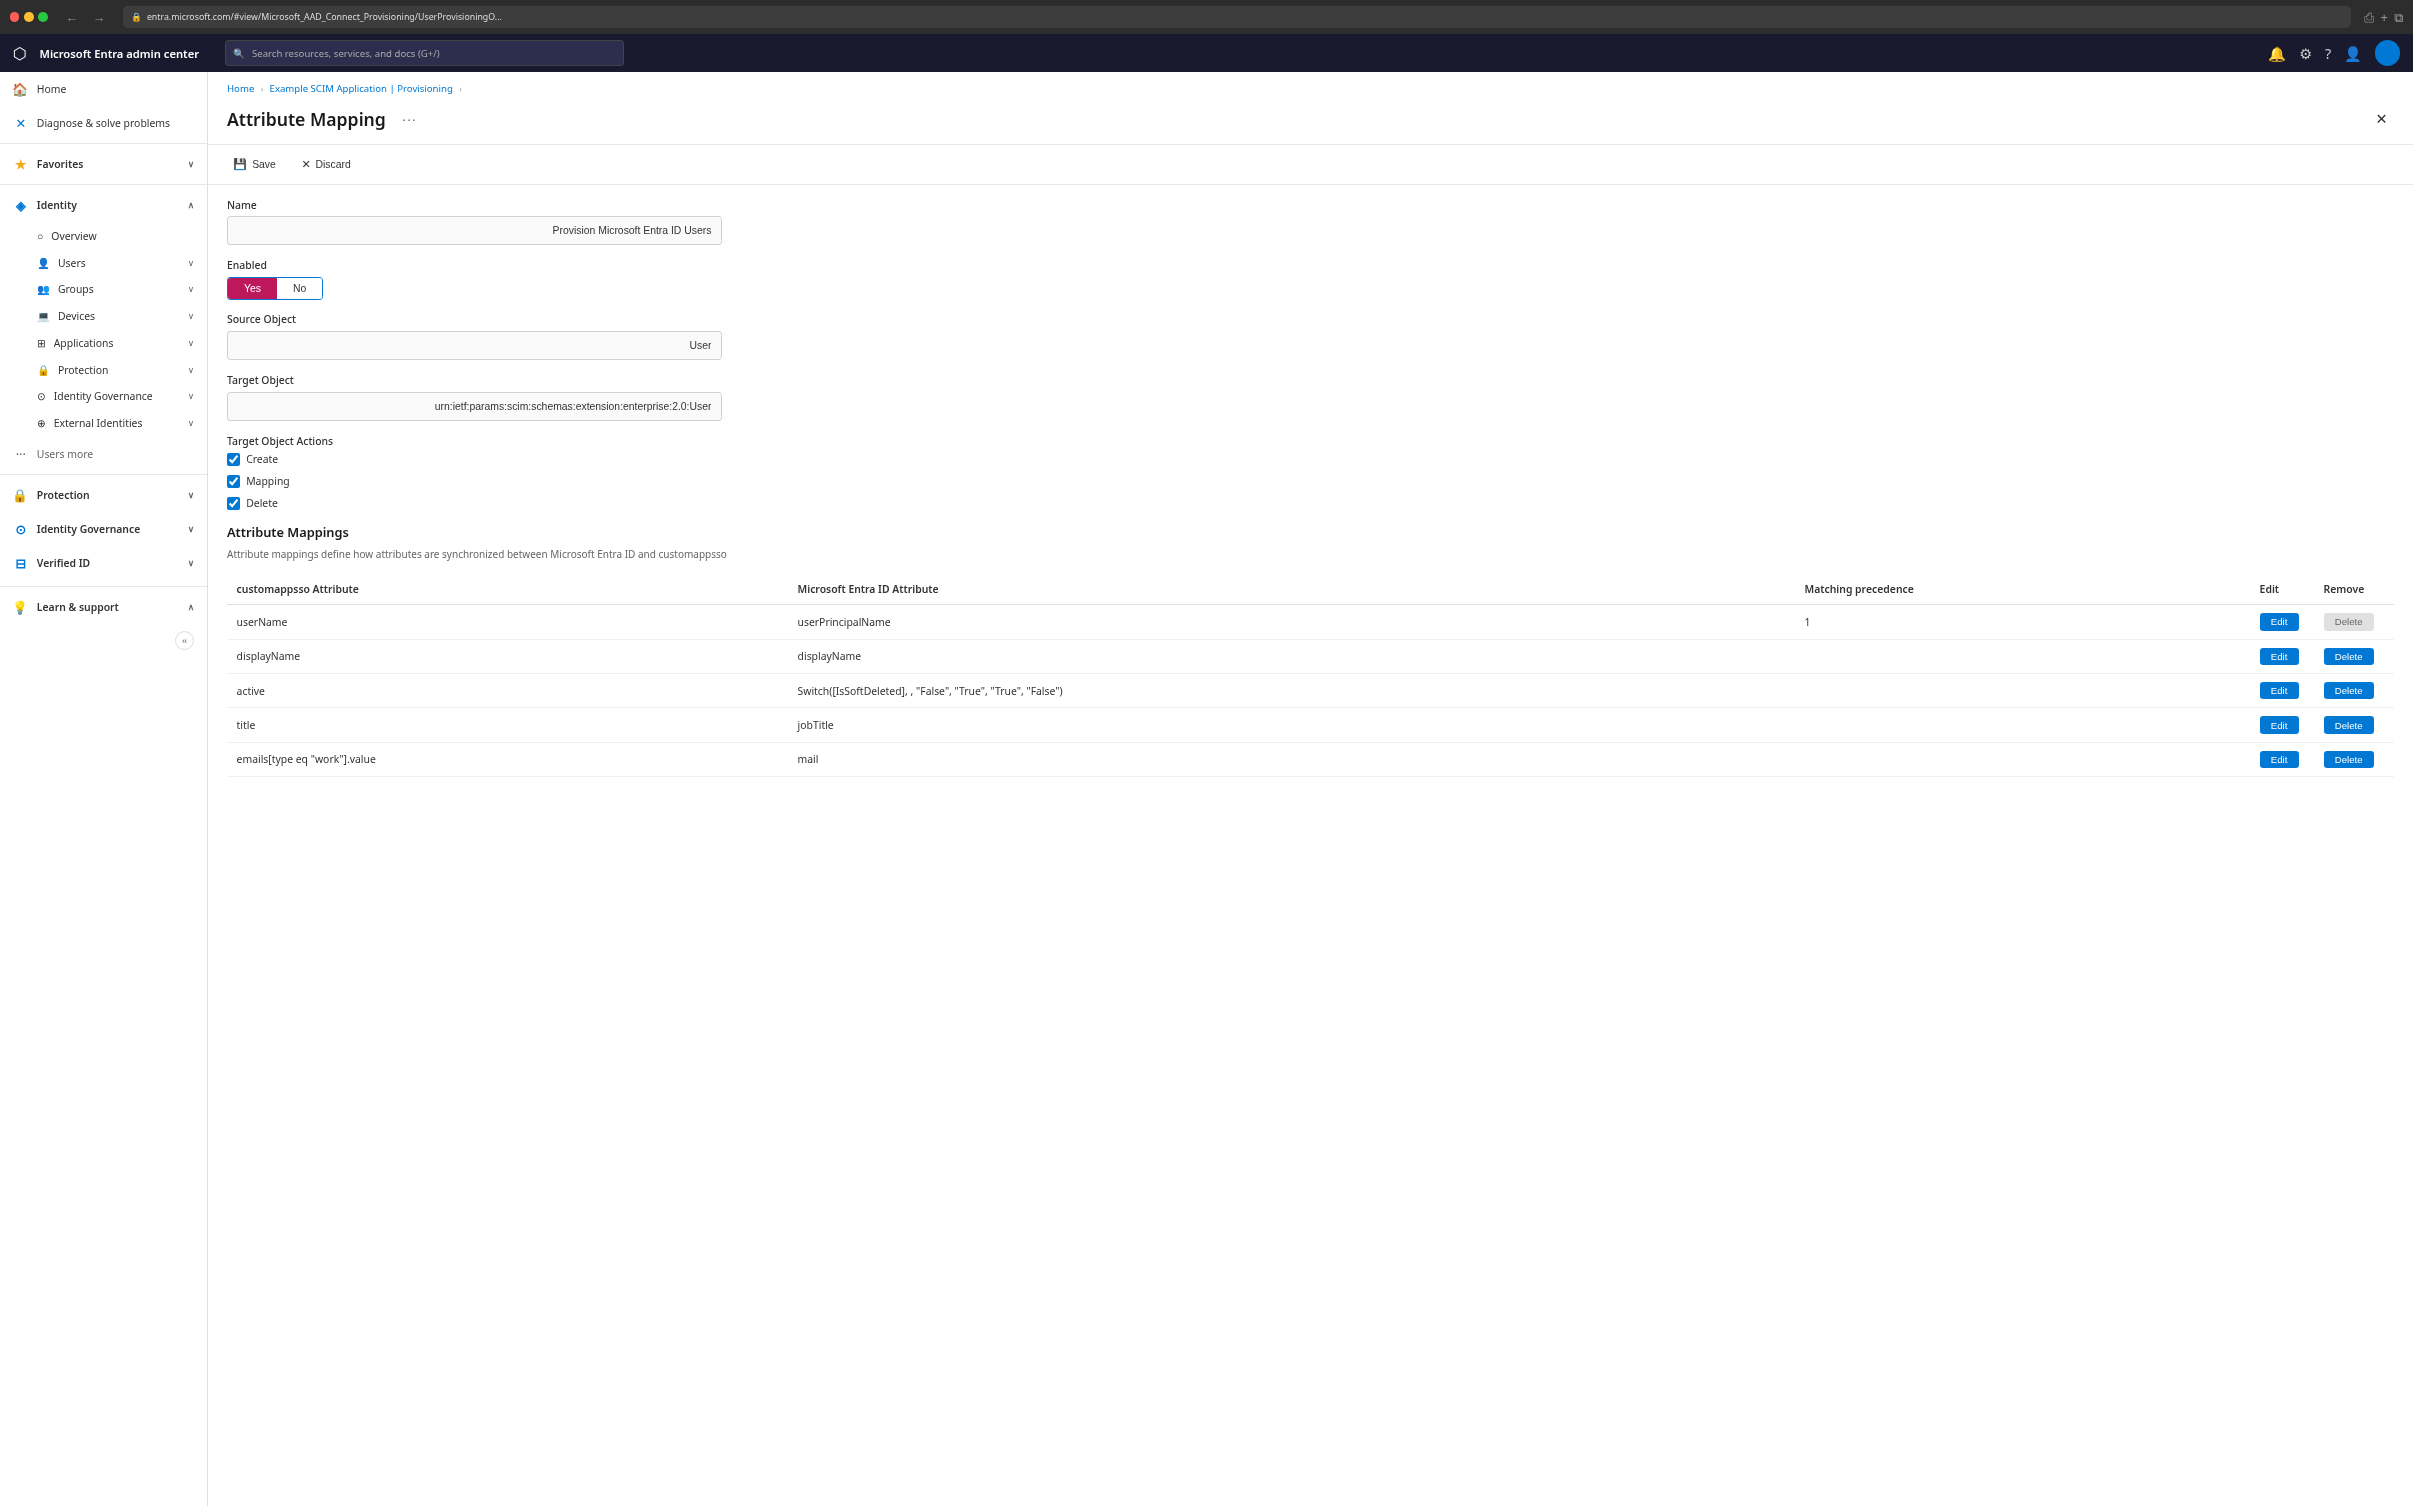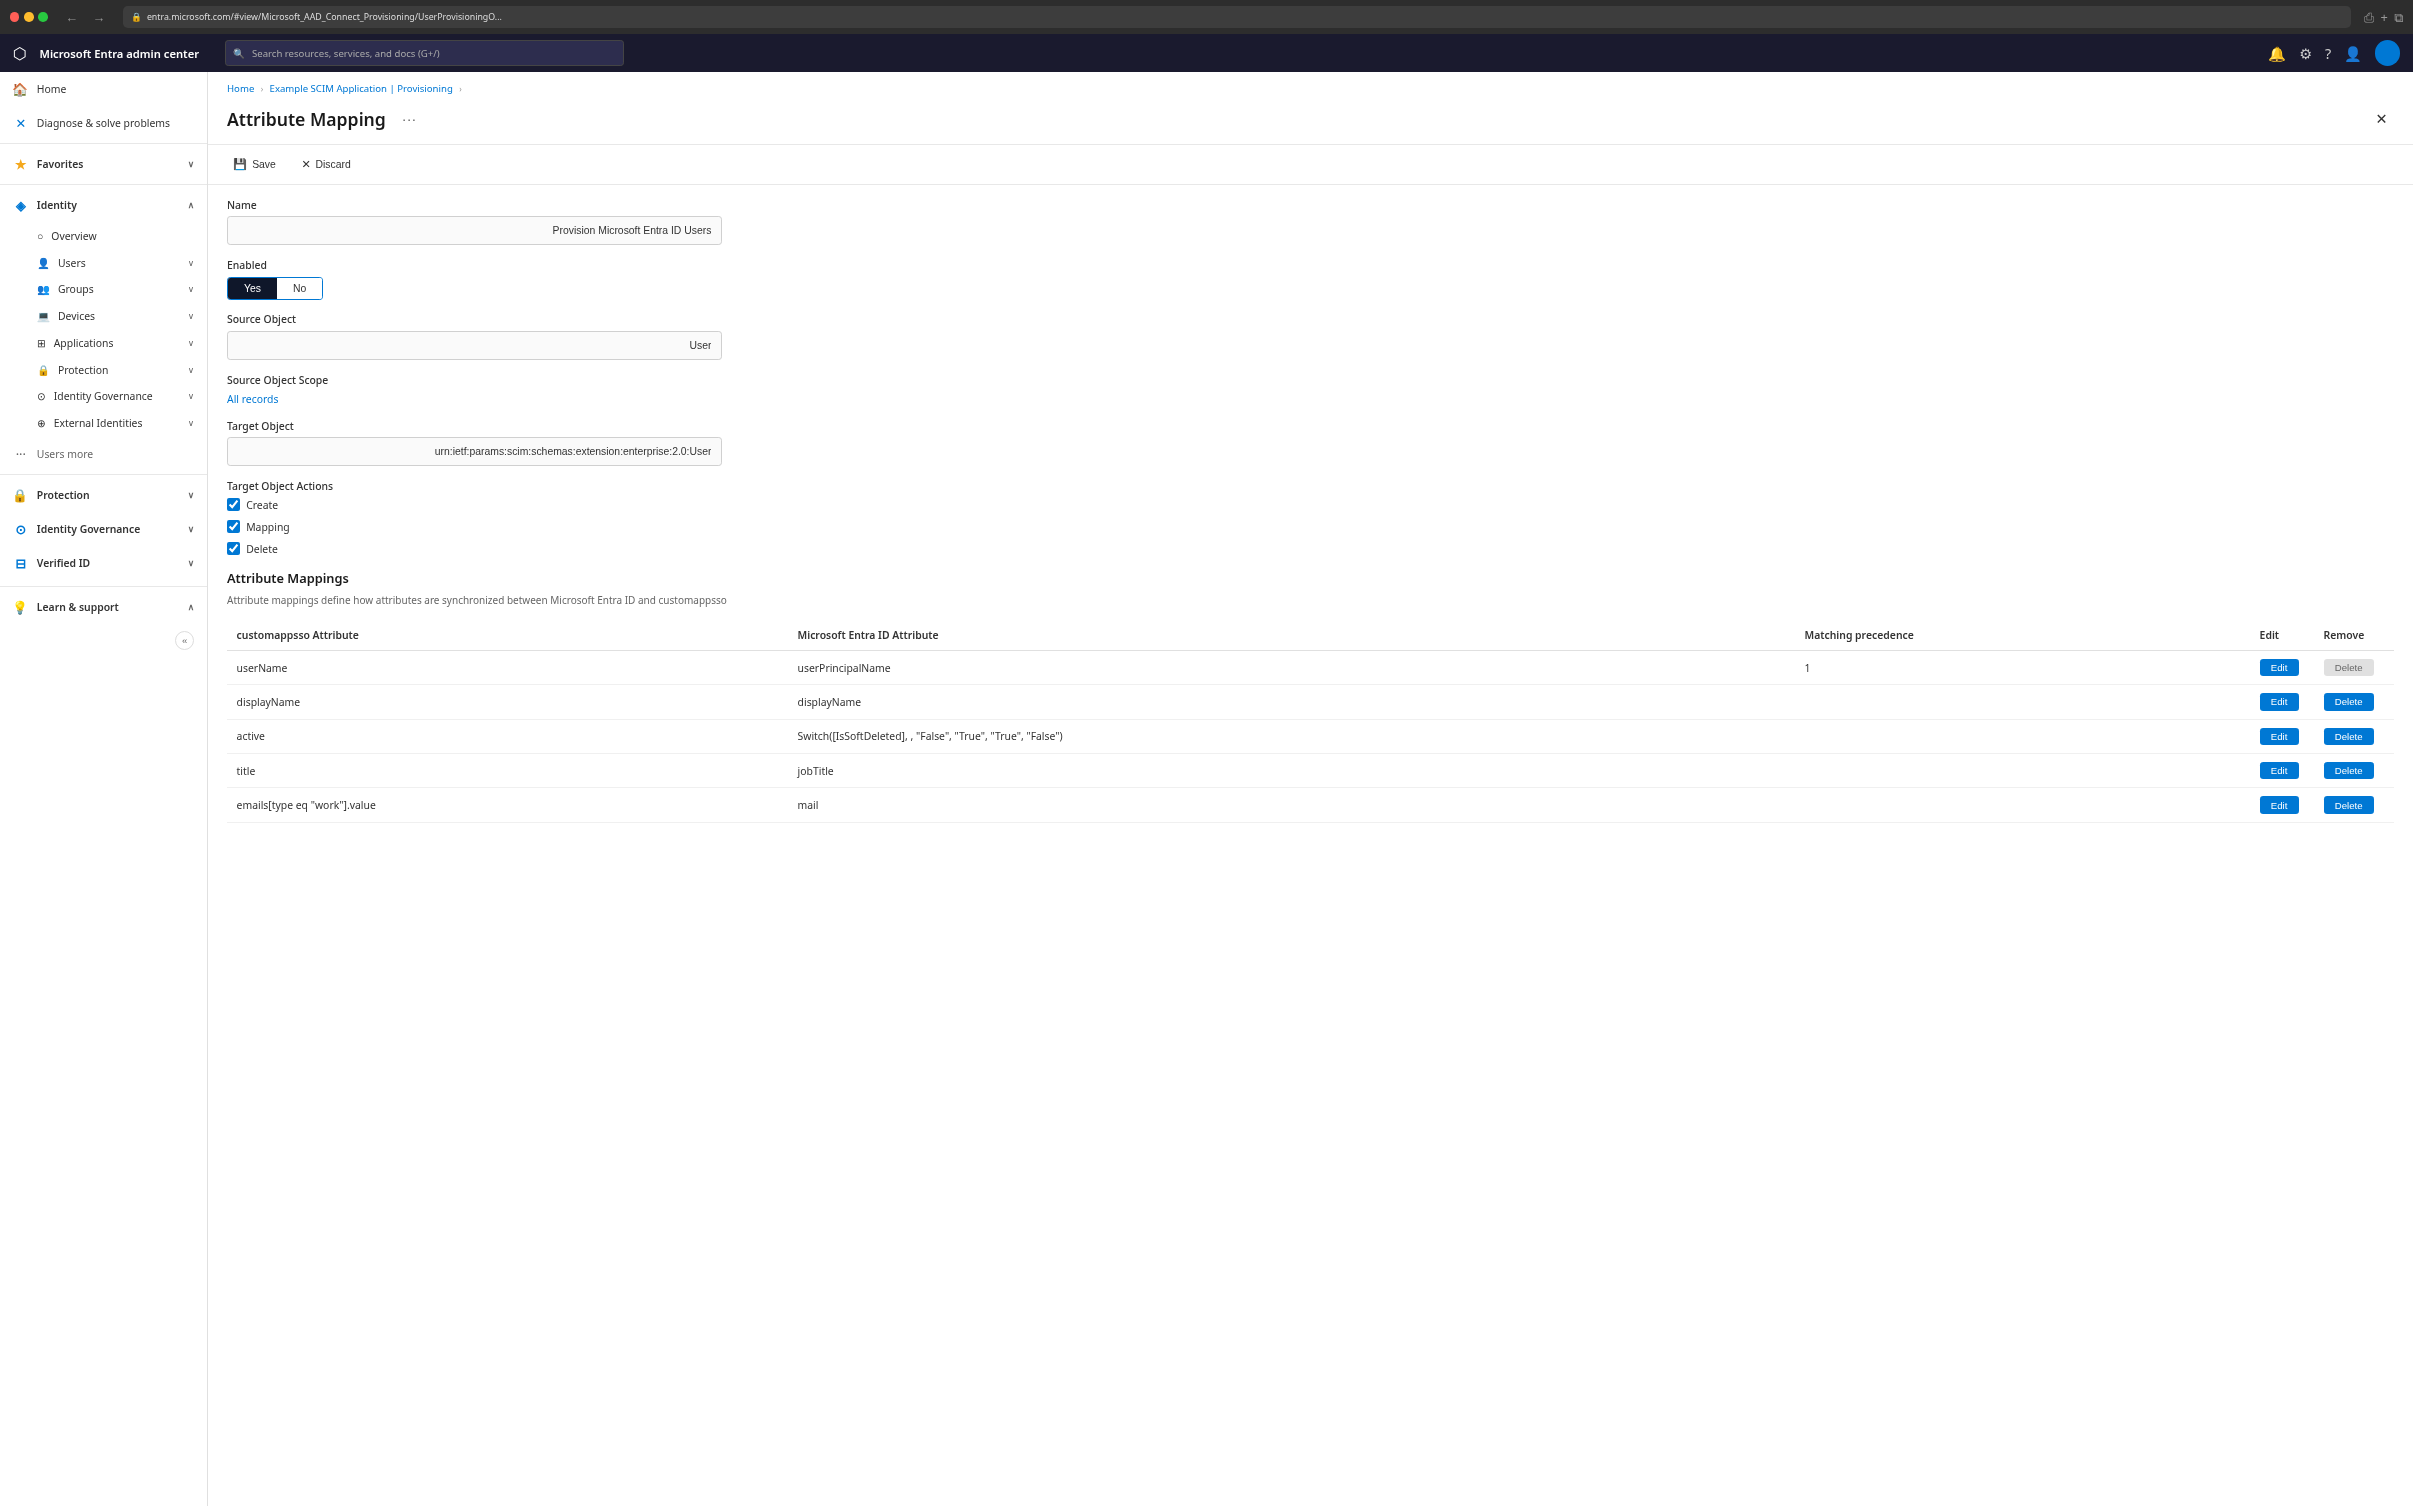--- a/index.html
+++ b/index.html
@@ -191,21 +191,21 @@
       width: fit-content;
     }
     .toggle-option {
       padding: 4.8px 16px;
       font-size: 10.4px;
       cursor: pointer;
       border: none;
       background: white;
       color: #333;
     }
-    .toggle-option.active { background: #0f172a; color: white; }
+    .toggle-option.active { background: #be185d; color: white; }
 
     
     .link-text { color: #0078d4; cursor: pointer; font-size: 10.4px; }
 
     
     .checkbox-group { display: flex; align-items: center; gap: 6.4px; margin-bottom: 8px; }
     .checkbox-input {
       width: 12.8px;
       height: 12.8px;
       accent-color: #0078d4;
@@ -443,24 +443,20 @@
           <button class="toggle-option active">Yes</button>
           <button class="toggle-option">No</button>
         </div>
       </div>
 
       <div class="form-group">
         <label class="form-label">Source Object</label>
         <input class="form-input" type="text" readonly="" value="User" style="">
       </div>
 
-      <div class="form-group">
-        <label class="form-label">Source Object Scope</label>
-        <a class="link-text">All records</a>
-      </div>
 
       <div class="form-group">
         <label class="form-label">Target Object</label>
         <input class="form-input" type="text" readonly="" style="max-width: 495px;" value="urn:ietf:params:scim:schemas:extension:enterprise:2.0:User">
       </div>
 
       <div class="form-group">
         <label class="form-label">Target Object Actions</label>
         <div class="checkbox-group">
           <input type="checkbox" class="checkbox-input" checked="" style="">

